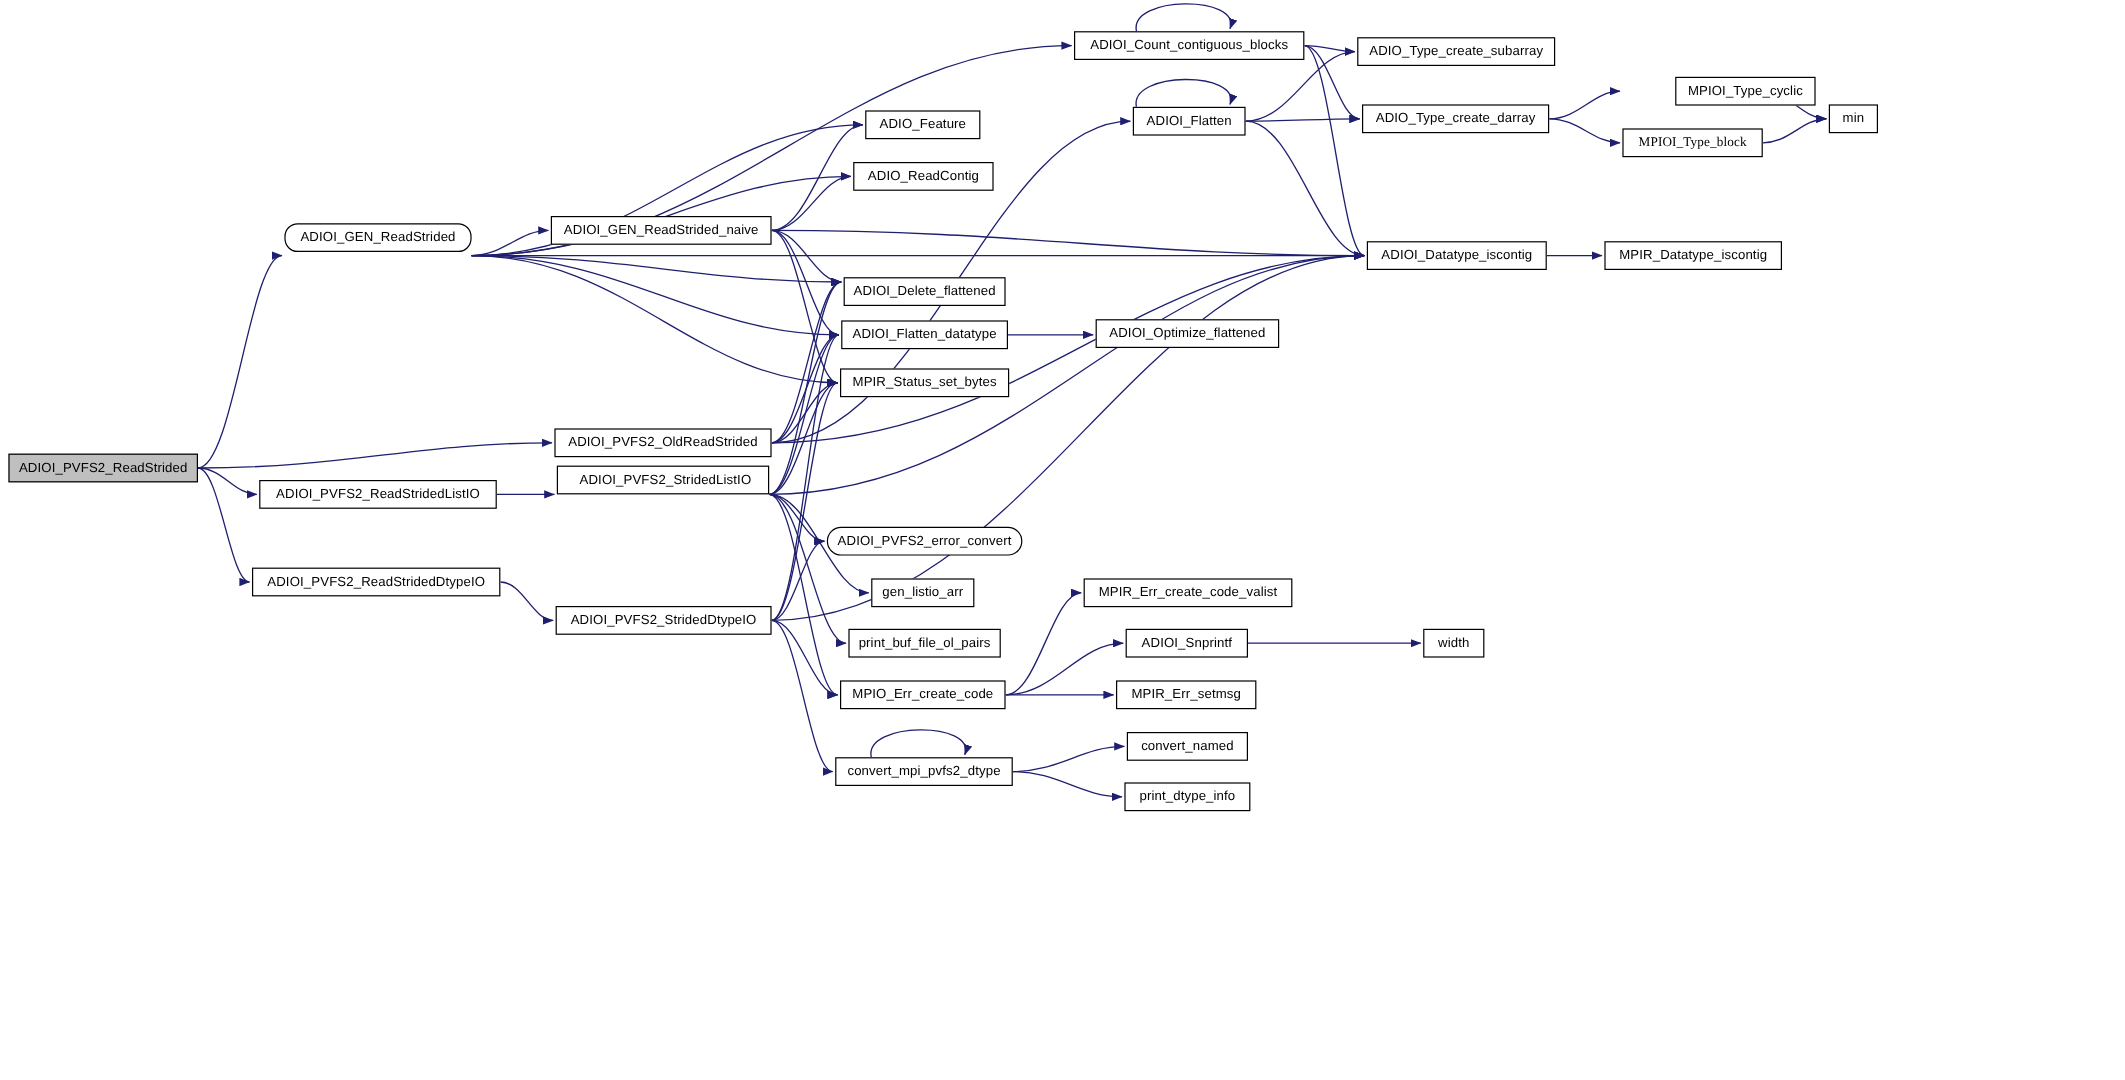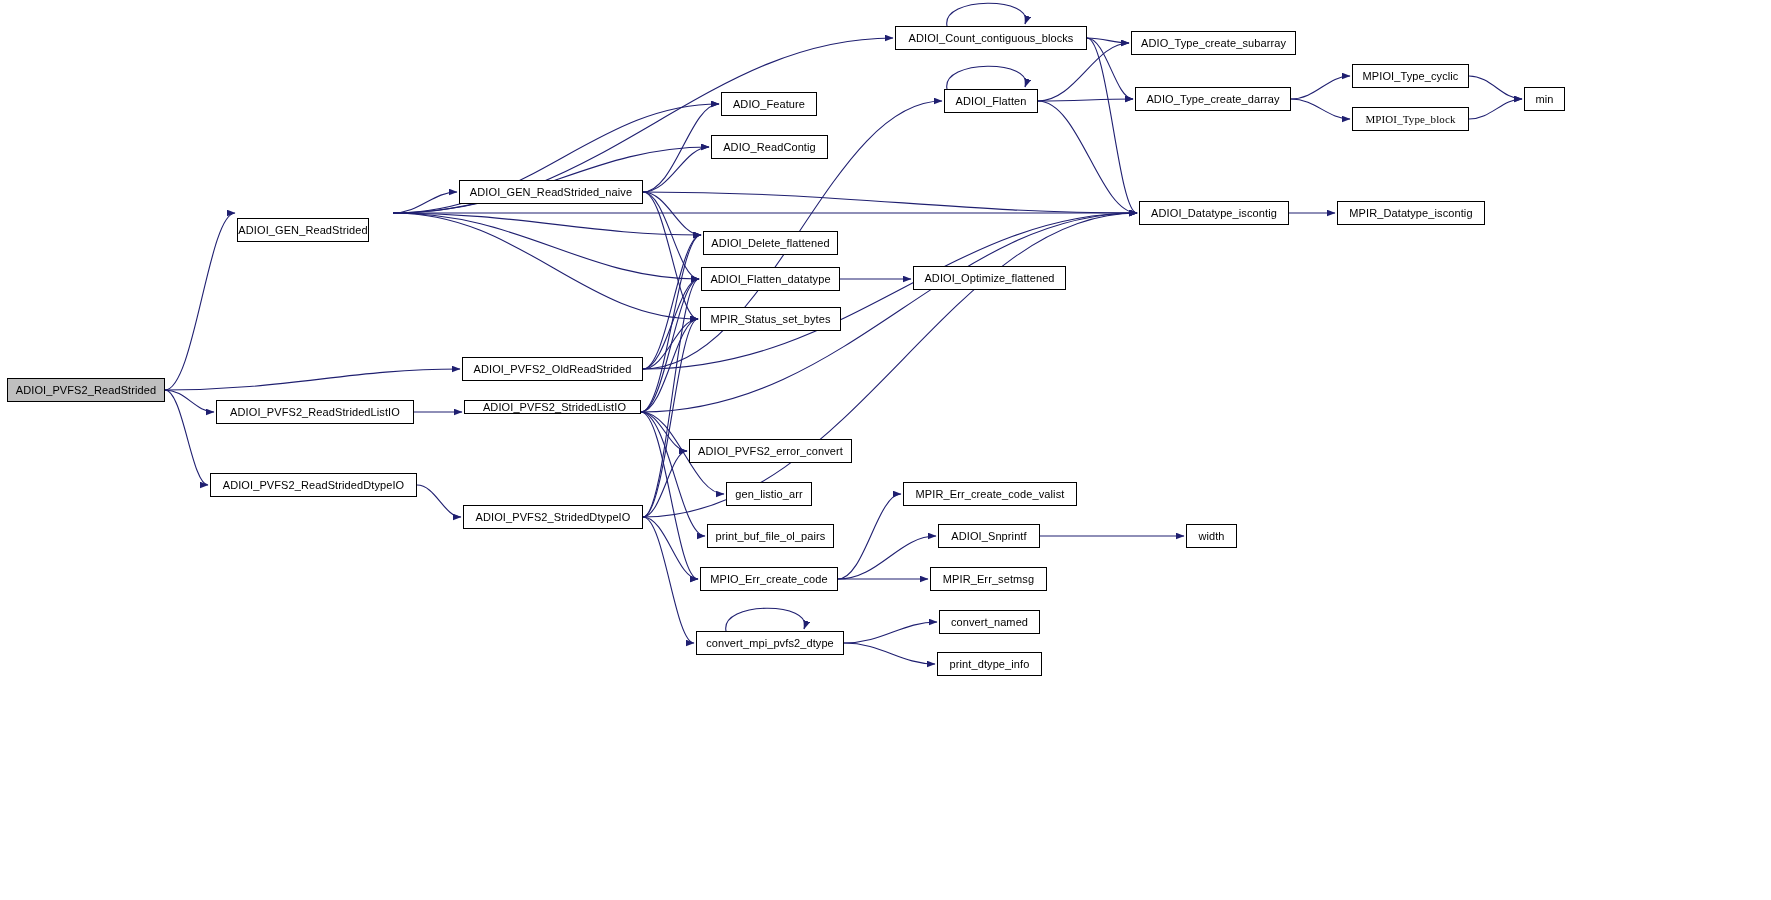--- a/index.html
+++ b/index.html
@@ -114,57 +114,57 @@
         <path fill="none" stroke="#1f1f70" stroke-width="1.1" marker-end="url(#arrowhead)" d="M 1289 213 C 1308.32 213, 1317.52 213, 1335 213"></path>
         <path fill="none" stroke="#1f1f70" stroke-width="1.1" marker-end="url(#arrowhead)" d="M 1469 76 C 1491.26 76, 1501.86 99, 1522 99"></path>
         <path fill="none" stroke="#1f1f70" stroke-width="1.1" marker-end="url(#arrowhead)" d="M 1469 119 C 1491.26 119, 1501.86 99, 1522 99"></path>
         <path fill="none" stroke="#1f1f70" stroke-width="1.1" marker-end="url(#arrowhead)" d="M 1040 536 C 1100.48 536, 1129.28 536, 1184 536"></path>
       </g>
   </svg>
   <div id="node-layer">
       <div class="node root" style="left: 7px; top: 378px; width: 158px; height: 24px;">
         <span>ADIOI_PVFS2_ReadStrided</span>
       </div>
-      <div class="node" style="left: 237px; top: 218px; width: 132px; height: 24px;">
+      <div class="node" style="left: 237px; top: 186px; width: 156px; height: 24px; border-radius: 11px;">
         <span>ADIOI_GEN_ReadStrided</span>
       </div>
       <div class="node" style="left: 216px; top: 400px; width: 198px; height: 24px;">
         <span>ADIOI_PVFS2_ReadStridedListIO</span>
       </div>
       <div class="node" style="left: 210px; top: 473px; width: 207px; height: 24px;">
         <span>ADIOI_PVFS2_ReadStridedDtypeIO</span>
       </div>
       <div class="node" style="left: 459px; top: 180px; width: 184px; height: 24px;">
         <span>ADIOI_GEN_ReadStrided_naive</span>
       </div>
       <div class="node" style="left: 462px; top: 357px; width: 181px; height: 24px;">
         <span>ADIOI_PVFS2_OldReadStrided</span>
       </div>
-      <div class="node" style="left: 464px; top: 400px; width: 177px; height: 14px; padding-left: 11px;">
+      <div class="node" style="left: 464px; top: 388px; width: 177px; height: 24px; padding-left: 11px;">
         <span>ADIOI_PVFS2_StridedListIO</span>
       </div>
       <div class="node" style="left: 463px; top: 505px; width: 180px; height: 24px;">
         <span>ADIOI_PVFS2_StridedDtypeIO</span>
       </div>
       <div class="node" style="left: 721px; top: 92px; width: 96px; height: 24px;">
         <span>ADIO_Feature</span>
       </div>
       <div class="node" style="left: 711px; top: 135px; width: 117px; height: 24px;">
         <span>ADIO_ReadContig</span>
       </div>
       <div class="node" style="left: 703px; top: 231px; width: 135px; height: 24px; text-align: right;">
         <span>ADIOI_Delete_flattened</span>
       </div>
       <div class="node" style="left: 701px; top: 267px; width: 139px; height: 24px;">
         <span>ADIOI_Flatten_datatype</span>
       </div>
       <div class="node" style="left: 700px; top: 307px; width: 141px; height: 24px;">
         <span>MPIR_Status_set_bytes</span>
       </div>
-      <div class="node" style="left: 689px; top: 439px; width: 163px; height: 24px;">
+      <div class="node" style="left: 689px; top: 439px; width: 163px; height: 24px; border-radius: 12px;">
         <span>ADIOI_PVFS2_error_convert</span>
       </div>
       <div class="node" style="left: 726px; top: 482px; width: 86px; height: 24px;">
         <span>gen_listio_arr</span>
       </div>
       <div class="node" style="left: 707px; top: 524px; width: 127px; height: 24px;">
         <span>print_buf_file_ol_pairs</span>
       </div>
       <div class="node" style="left: 700px; top: 567px; width: 138px; height: 24px;">
         <span>MPIO_Err_create_code</span>
@@ -198,21 +198,21 @@
       </div>
       <div class="node" style="left: 1131px; top: 31px; width: 165px; height: 24px;">
         <span>ADIO_Type_create_subarray</span>
       </div>
       <div class="node" style="left: 1135px; top: 87px; width: 156px; height: 24px;">
         <span>ADIO_Type_create_darray</span>
       </div>
       <div class="node" style="left: 1139px; top: 201px; width: 150px; height: 24px;">
         <span>ADIOI_Datatype_iscontig</span>
       </div>
-      <div class="node" style="left: 1352px; top: 64px; width: 117px; height: 24px; align-items: center;">
+      <div class="node" style="left: 1396px; top: 64px; width: 117px; height: 24px; align-items: center;">
         <span>MPIOI_Type_cyclic</span>
       </div>
       <div class="node" style="left: 1352px; top: 107px; width: 117px; height: 24px; font-family: Liberation Serif, serif;">
         <span>MPIOI_Type_block</span>
       </div>
       <div class="node" style="left: 1337px; top: 201px; width: 148px; height: 24px;">
         <span>MPIR_Datatype_iscontig</span>
       </div>
       <div class="node" style="left: 1524px; top: 87px; width: 41px; height: 24px;">
         <span>min</span>

